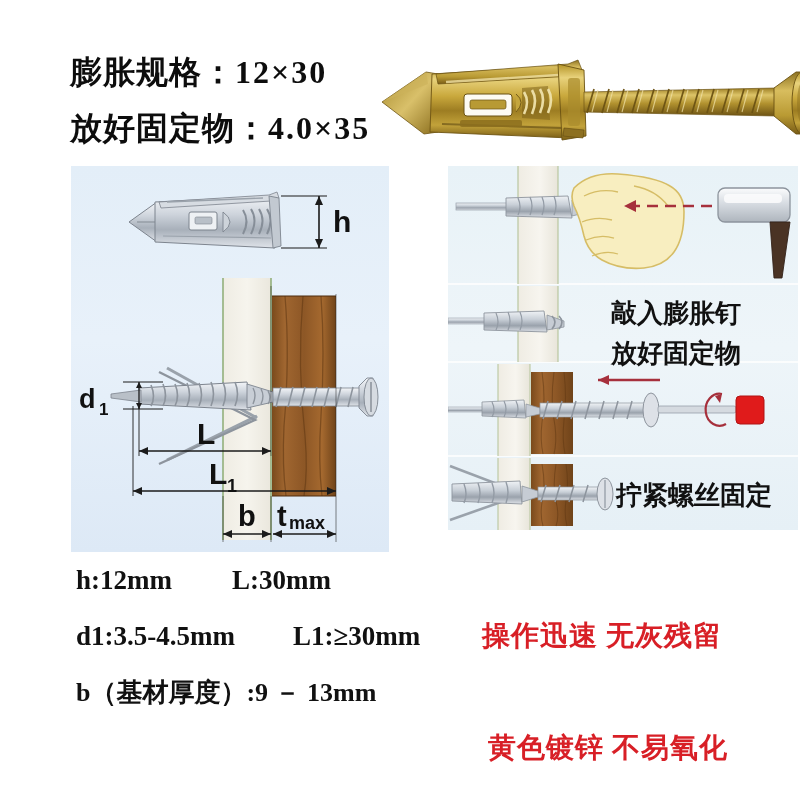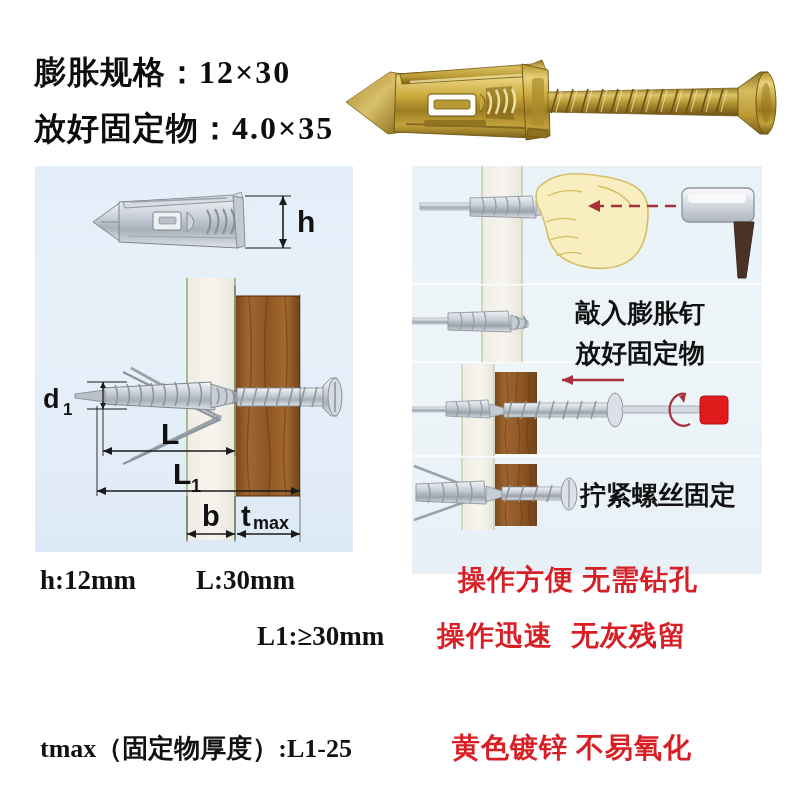--- a/index.html
+++ b/index.html
@@ -2,21 +2,21 @@
 <html lang="zh"><head>
 <meta charset="utf-8">
 <title>膨胀钉产品规格图</title>
 <style>
   html,body{margin:0;padding:0;}
   body{
     width:800px;height:800px;background:#ffffff;position:relative;overflow:hidden;
     font-family:"Liberation Serif","DejaVu Serif",serif;
     -webkit-font-smoothing:antialiased;
   }
-  .abs{position:absolute;}
+  .abs{position:absolute;margin-left:36px;}
 
   
   #spec-header{left:34px;top:44px;width:400px;}
   .spec-line{
     font-family:"Liberation Serif","DejaVu Serif",serif;
     font-size:32px;font-weight:700;color:#0d0d0d;letter-spacing:1px;
     line-height:56px;white-space:nowrap;
   }
   .spec-line .val{font-family:"Liberation Serif","DejaVu Serif",serif;letter-spacing:2px;}
 
@@ -24,21 +24,21 @@
   #product-photo{left:336px;top:44px;width:464px;height:116px;}
   #product-photo svg{display:block;}
 
   
   #left-panel{
     left:35px;top:166px;width:318px;height:386px;
     background:linear-gradient(180deg,#e3eef8 0%,#e8f1fa 45%,#dde9f6 100%);
   }
   
   #right-panel{
-    left:412px;top:166px;width:350px;height:408px;
+    left:412px;top:166px;width:350px;height:364px;
     background:linear-gradient(180deg,#e8f2f7 0%,#eef5f9 50%,#e6f0f6 100%);
   }
   .panel-svg{position:absolute;left:0;top:0;}
 
   
   #bottom-specs{left:0;top:552px;width:728px;height:248px;}
   .brow{position:relative;height:56px;}
   .btxt{
     position:absolute;white-space:nowrap;
     font-family:"Liberation Serif","DejaVu Serif",serif;
@@ -488,29 +488,29 @@
     <text x="163" y="196" font-family="'Liberation Serif','DejaVu Serif',serif" font-size="26" font-weight="700" fill="#111">放好固定物</text>
     <text x="168" y="338" font-family="'Liberation Serif','DejaVu Serif',serif" font-size="26" font-weight="700" fill="#111">拧紧螺丝固定</text>
   </svg>
 </div>
 
 <div class="abs" id="bottom-specs">
 
   <div class="brow" style="top:0;">
     <span class="btxt" style="left:40px;">h:12mm</span>
     <span class="btxt" style="left:196px;text-align:center;">L:30mm</span>
-    <span class="btxt red" style="left:458px;">操作方便 无需钻孔</span>
   </div>
 
   <div class="brow">
+    <span class="btxt" style="left:40px;">d1:3.5-4.5mm</span>
     <span class="btxt" style="left:257px;text-align:right;">L1:≥30mm</span>
-    <span class="btxt red" style="left:437px;font-family:Liberation Mono, monospace;">操作迅速 无灰残留</span>
+    <span class="btxt red" style="left:446px;">操作迅速 无灰残留</span>
   </div>
 
   <div class="brow">
+    <span class="btxt cn" style="left:40px;">b（基材厚度）:9 － 13mm</span>
   </div>
 
   <div class="brow">
-    <span class="btxt cn" style="left:40px;">tmax（固定物厚度）:L1-25</span>
     <span class="btxt red" style="left:452px;">黄色镀锌 不易氧化</span>
   </div>
 
 </div>
 
 </body></html>

